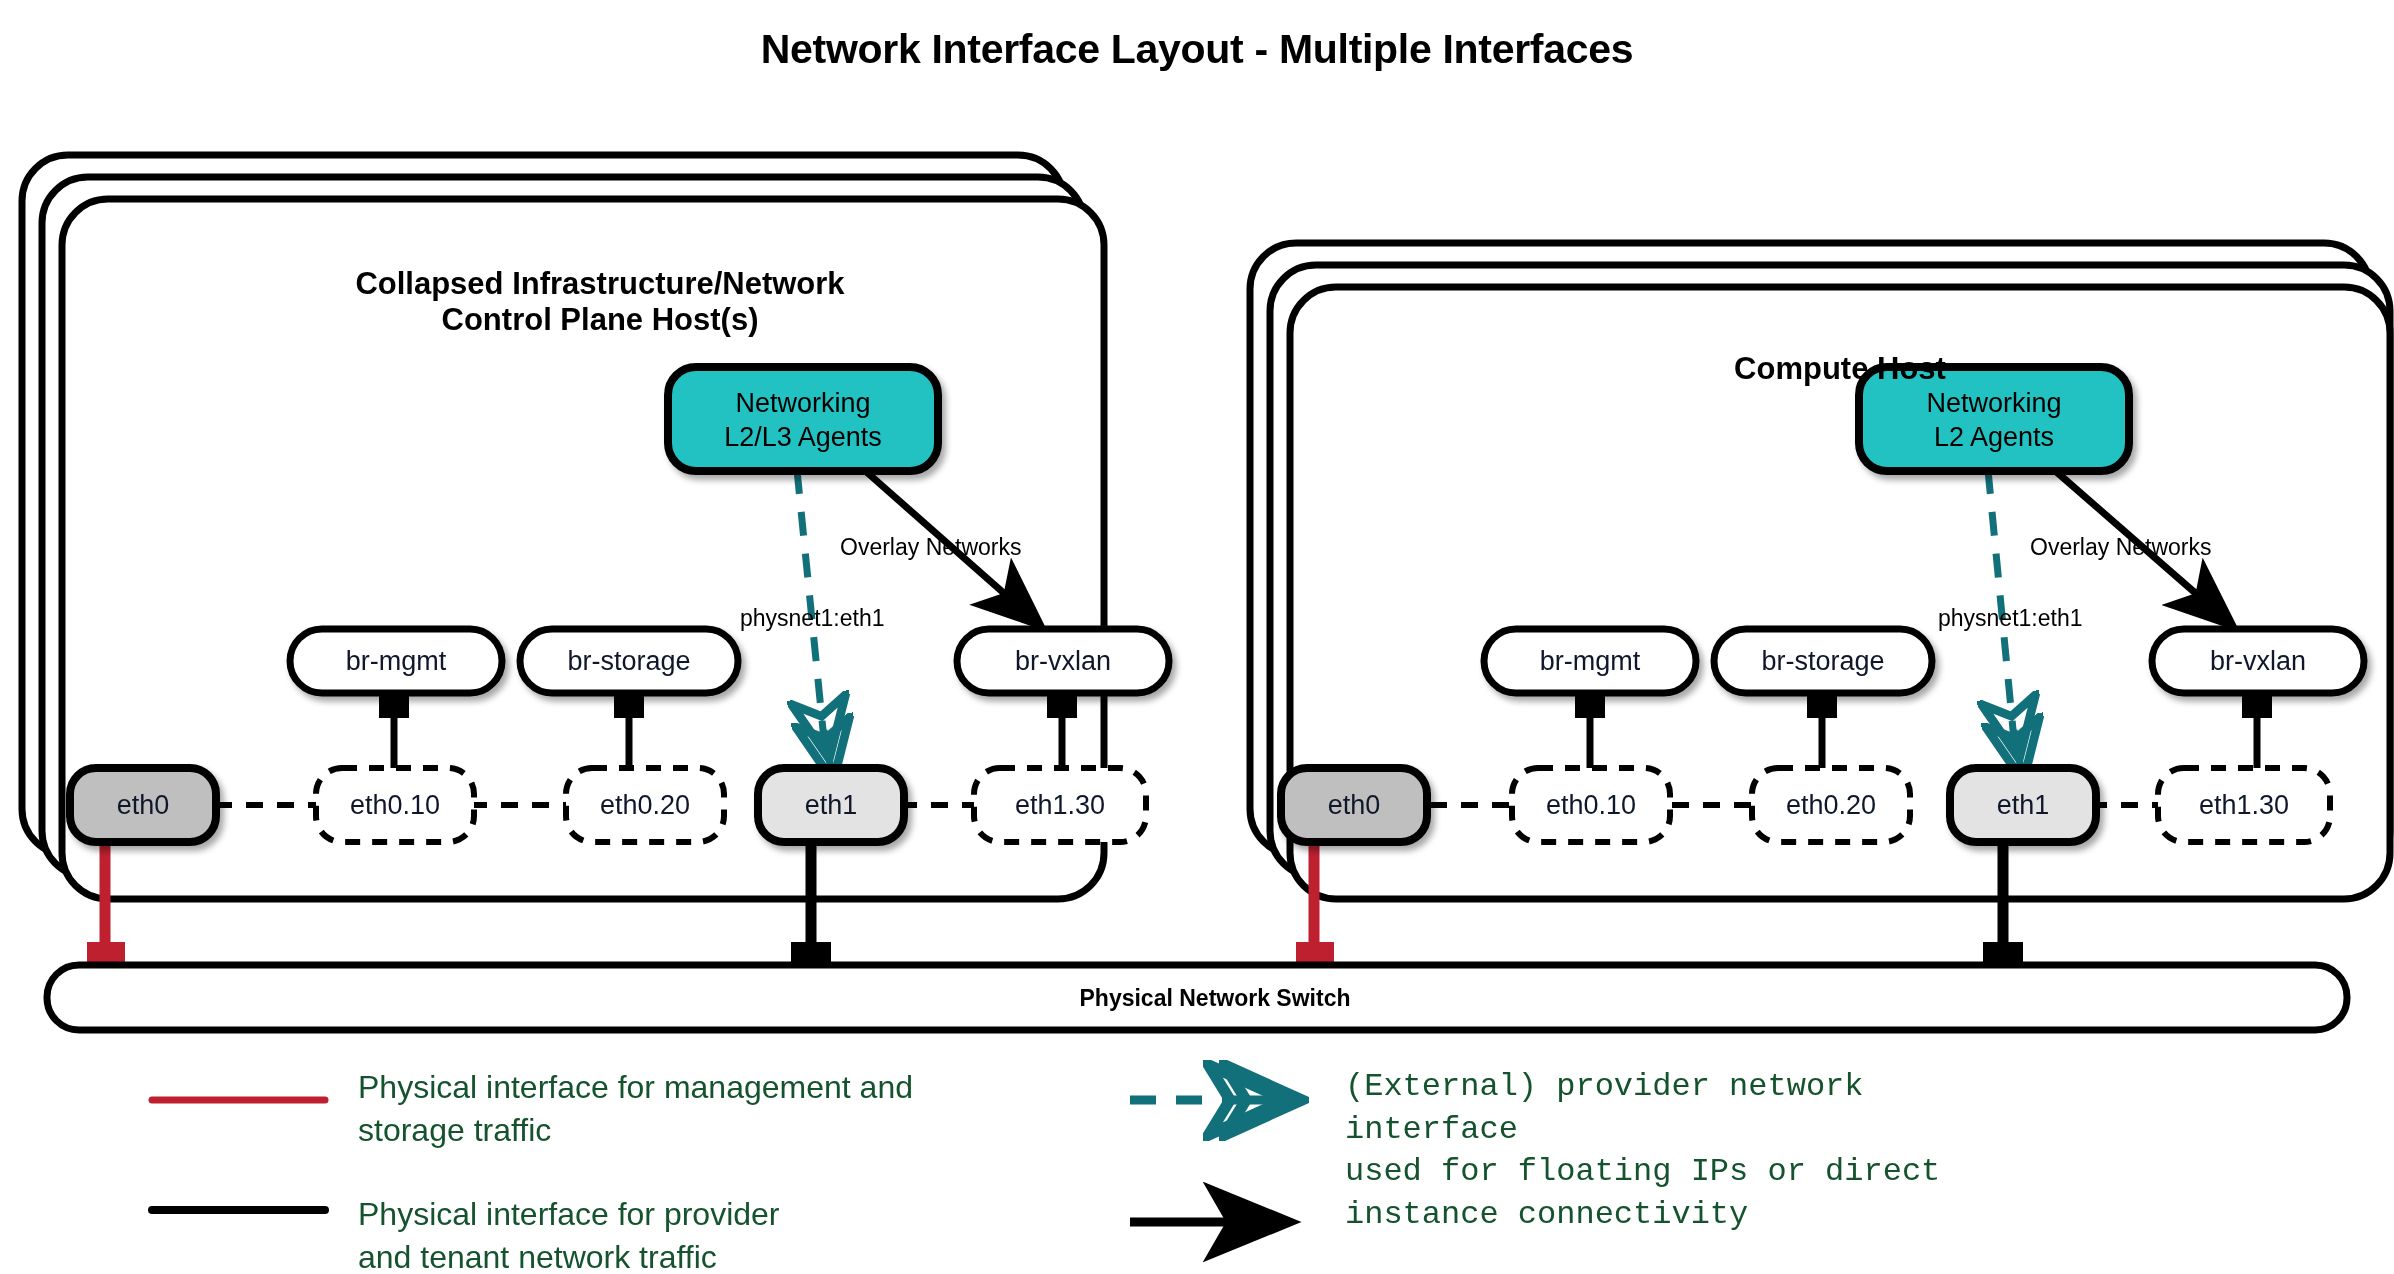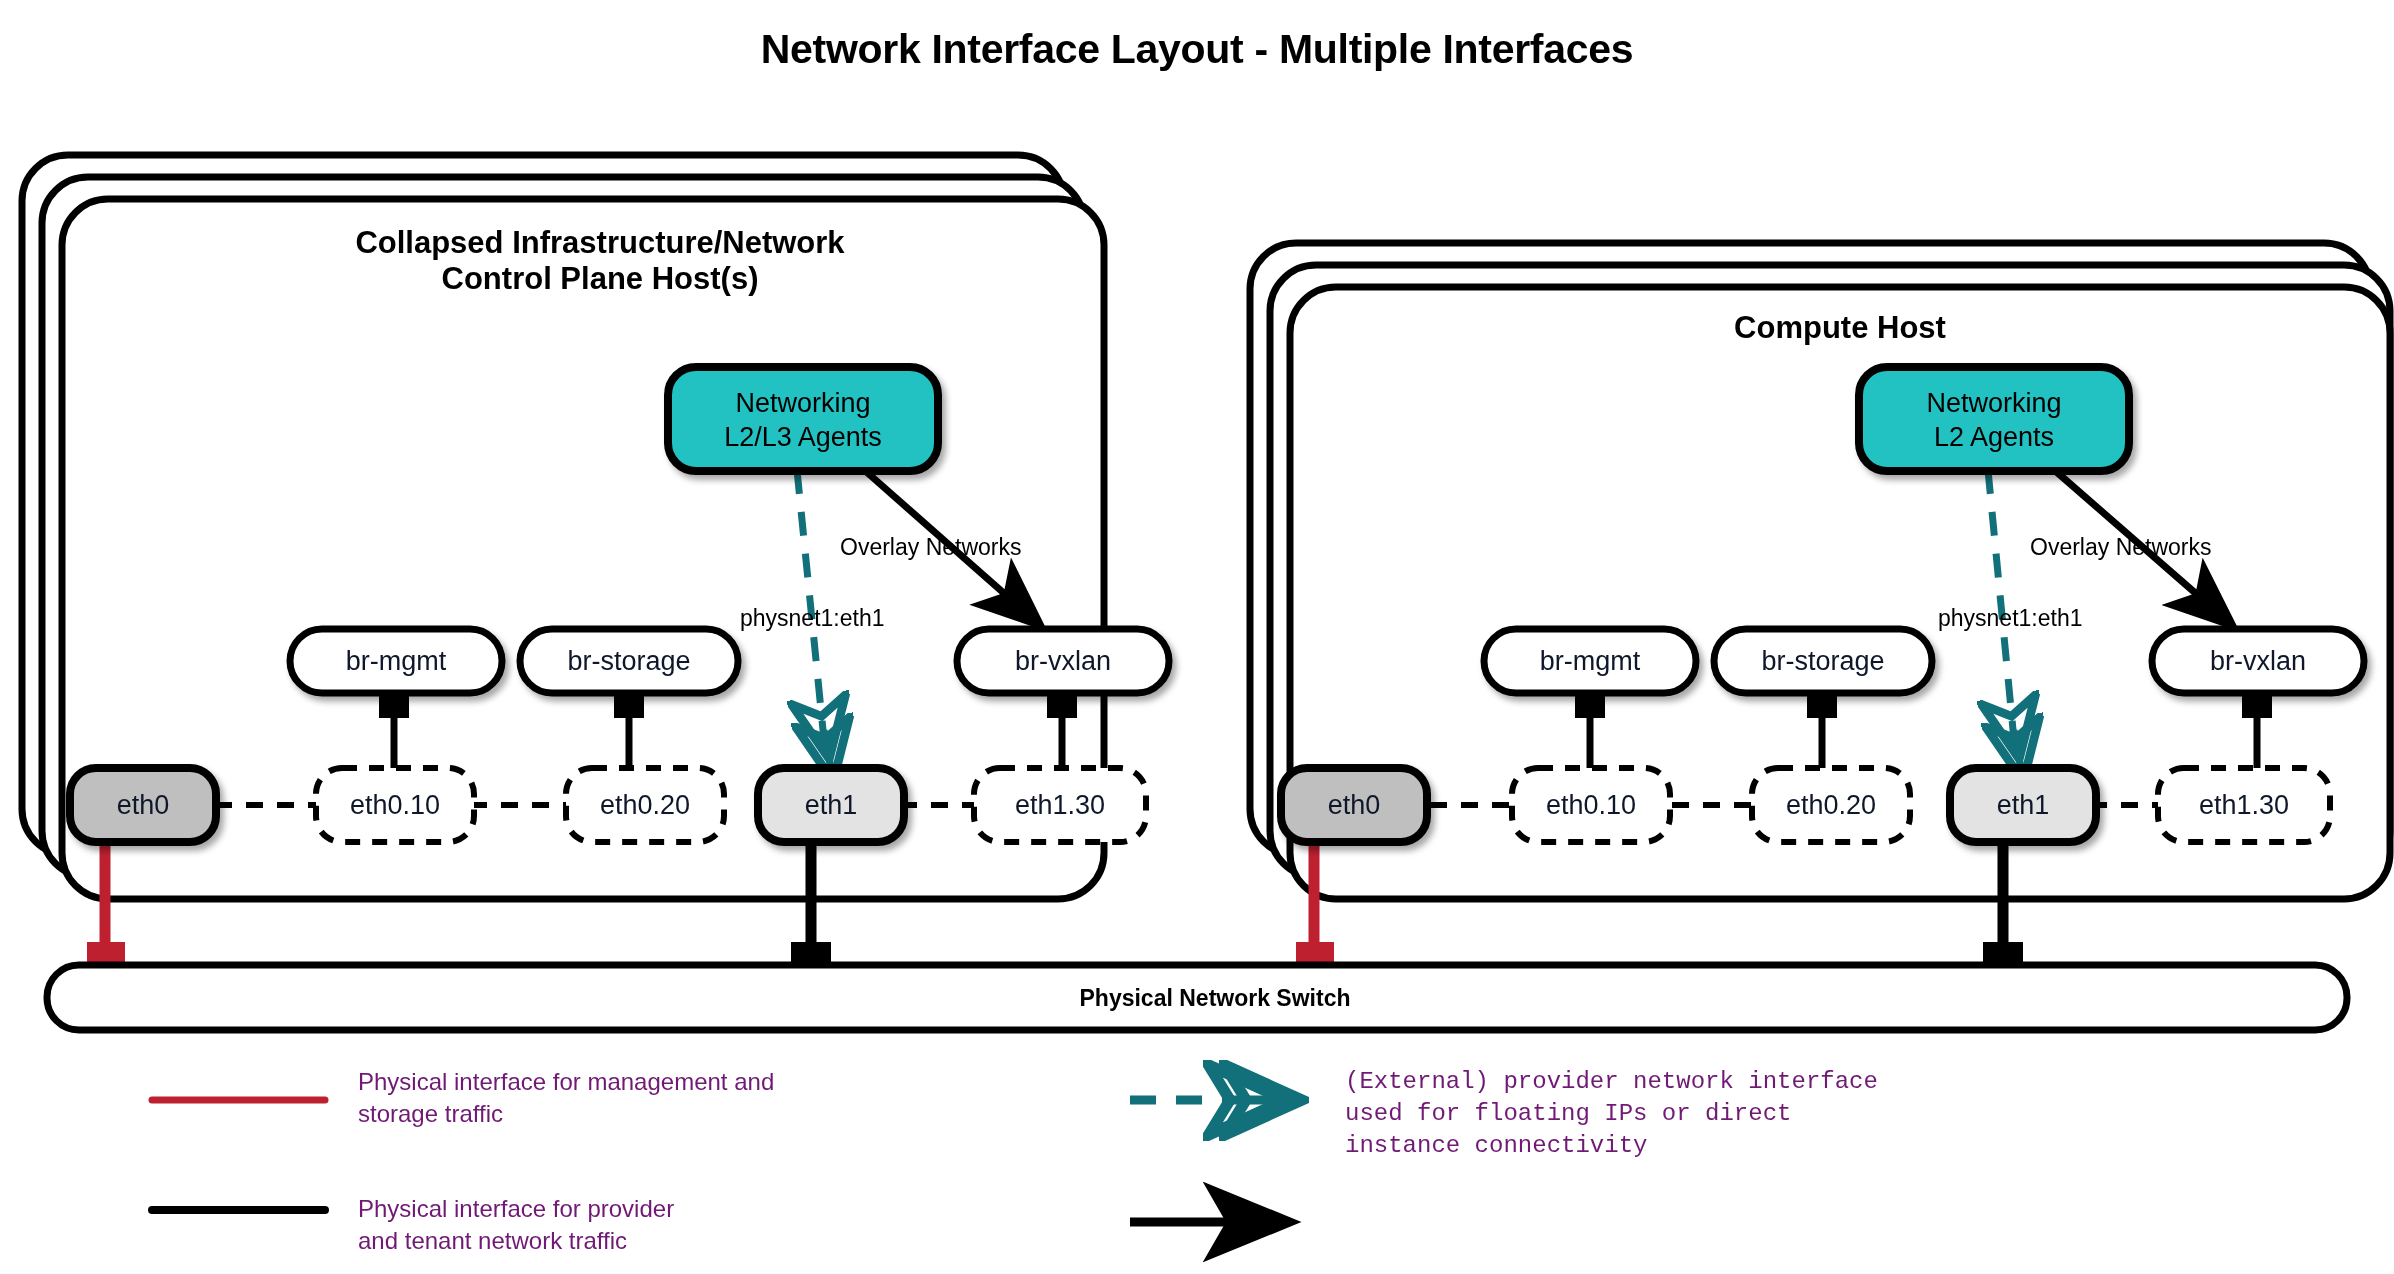--- a/index.html
+++ b/index.html
@@ -37,20 +37,21 @@
     letter-spacing: -0.3px;
     color: #000000;
   }
   .host-title {
     position: absolute;
     text-align: center;
     font-size: 31px;
     font-weight: bold;
     line-height: 1.16;
     color: #000000;
+    margin-top: 41px;
   }
   .node-label {
     position: absolute;
     text-align: center;
     font-size: 27px;
     color: #0f172a;
     line-height: 1.22;
     pointer-events: none;
   }
   .agent-label {
@@ -69,23 +70,23 @@
   }
   .switch-label {
     position: absolute;
     text-align: center;
     font-size: 23px;
     font-weight: bold;
     color: #000000;
   }
   .legend-text {
     position: absolute;
-    font-size: 24px;
+    font-size: 32px;
     line-height: 1.33;
-    color: #701a75;
+    color: #14532d;
     white-space: pre-line;
   }
 </style>
 </head>
 <body>
 
 <div id="canvas">
 
   <div class="page-title">Network Interface Layout - Multiple Interfaces</div>
 

